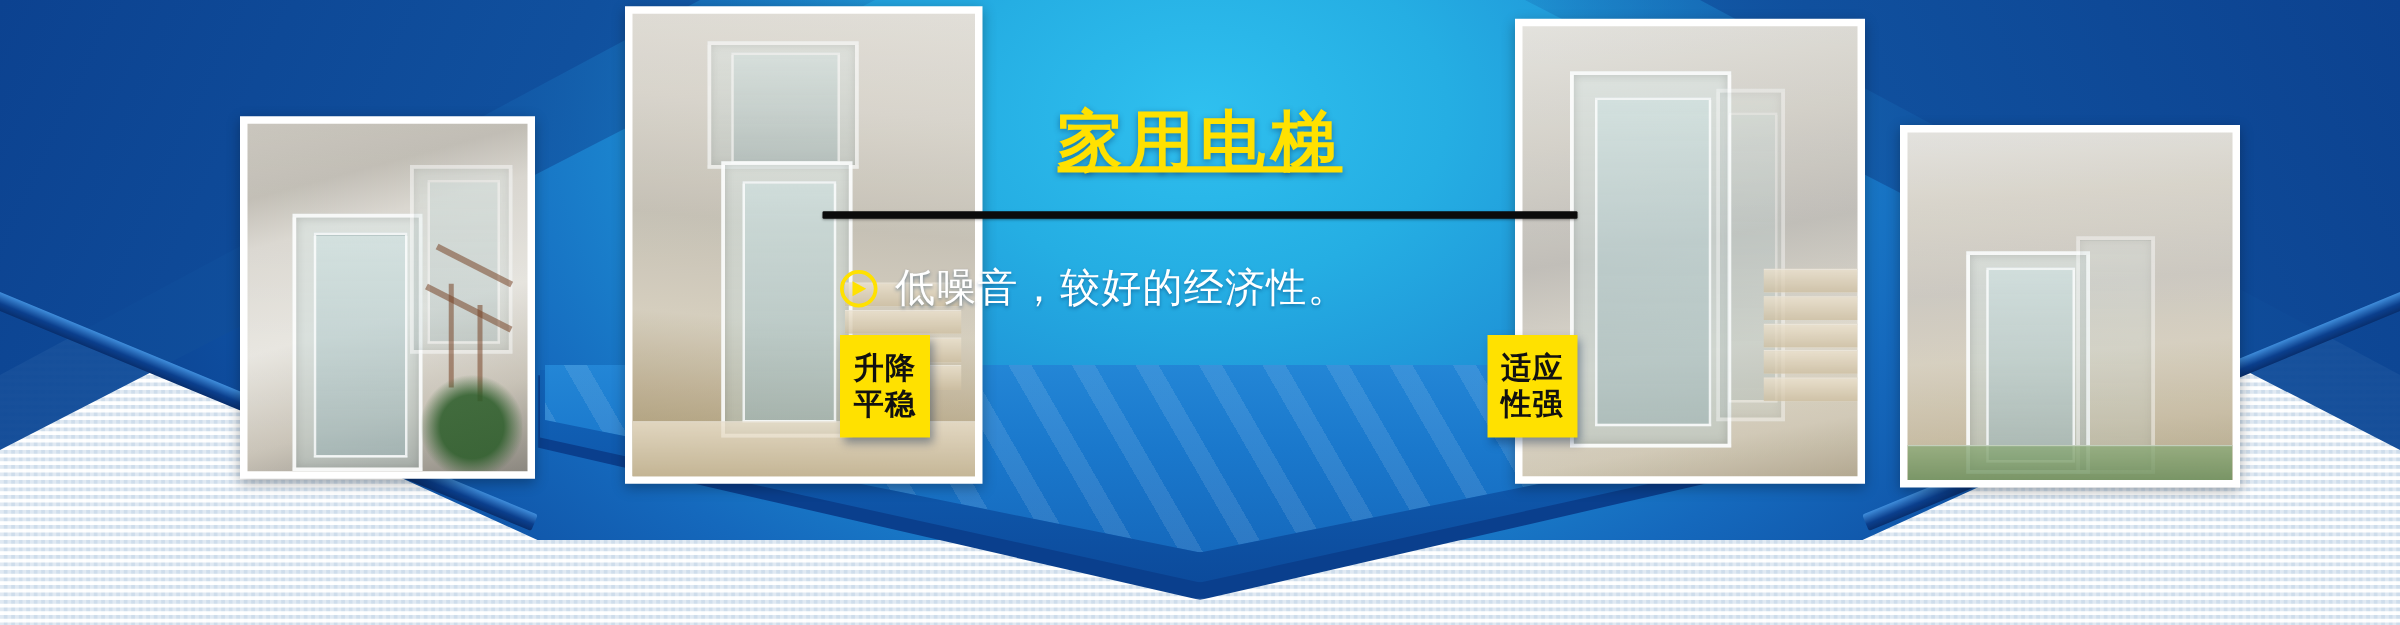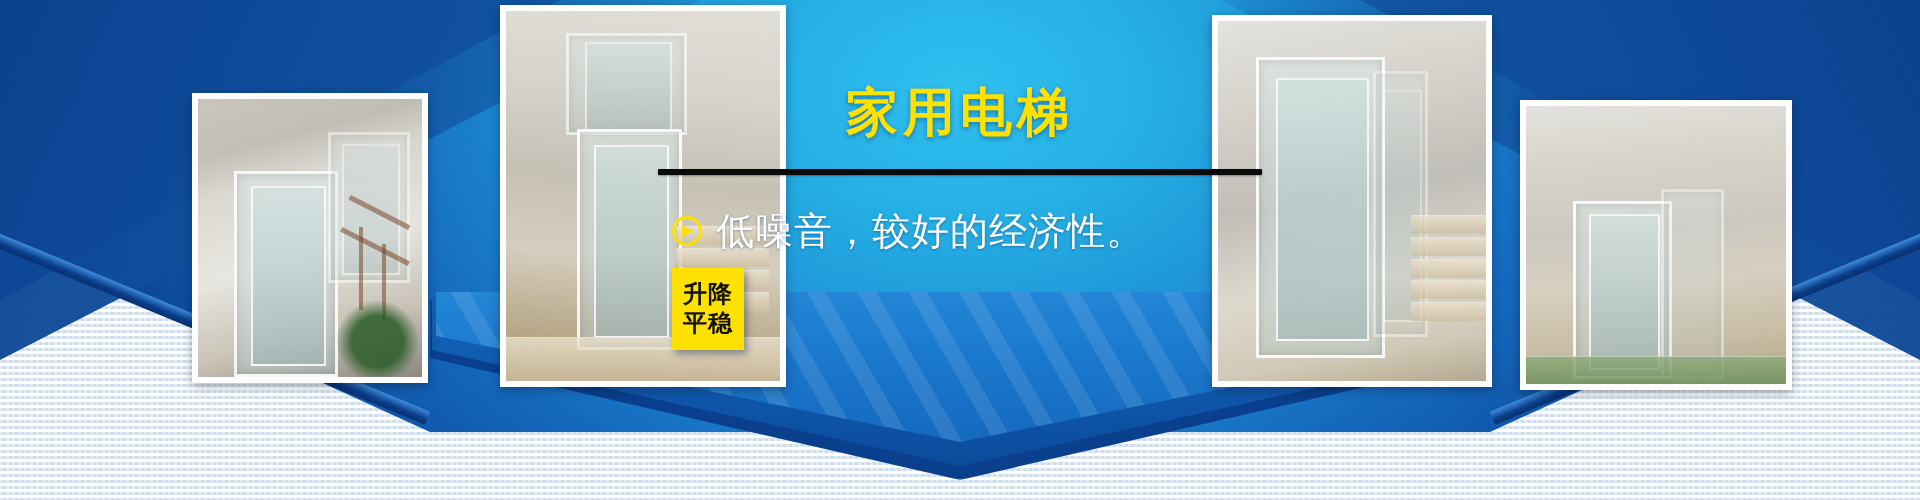--- a/index.html
+++ b/index.html
@@ -160,40 +160,41 @@
     position:absolute;left:640px;top:60px;width:640px;height:330px;
   }
   .title{
     position:absolute;left:0;top:18px;width:640px;
     text-align:center;
     color:#ffe100;
     font-size:52px;font-weight:bold;
     letter-spacing:5px;
     text-shadow:0 2px 5px rgba(0,40,90,.45);
     font-family:"DejaVu Sans","Liberation Sans",sans-serif;
+    text-decoration:underline;
   }
   .divider{
     position:absolute;left:18px;top:109px;width:604px;height:6px;
     background:#0b0b0b;border-radius:1px;
     box-shadow:0 1px 2px rgba(0,0,0,.35);
   }
   .subtitle-row{
     position:absolute;left:18px;top:148px;width:604px;height:46px;
     display:flex;align-items:center;justify-content:flex-start;gap:14px;
     padding-left:14px;box-sizing:border-box;
   }
   .arrow-icon{
     width:30px;height:30px;flex:0 0 30px;
     border:3px solid #ffe100;border-radius:50%;
     display:flex;align-items:center;justify-content:center;
     box-sizing:border-box;
   }
   .arrow-icon svg{display:block;}
   .subtitle{
-    color:#ffffff;font-size:38px;font-weight:500;letter-spacing:1px;
+    color:#ffffff;font-size:32px;font-weight:500;letter-spacing:1px;
     text-shadow:0 1px 3px rgba(0,50,100,.45);
     white-space:nowrap;
     font-family:"DejaVu Sans","Liberation Sans",sans-serif;
   }
   .tags{
     position:absolute;left:18px;top:208px;width:604px;height:100px;
     display:flex;align-items:flex-start;justify-content:space-between;
     gap:20px;padding-left:14px;box-sizing:border-box;
   }
   .tag{
@@ -302,16 +303,20 @@
         </svg>
       </span>
       <span class="subtitle">低噪音，较好的经济性。</span>
     </div>
 
     <div class="tags">
       <div class="tag">
         <span>升降</span>
         <span>平稳</span>
       </div>
+      <div class="tag">
+        <span>适应</span>
+        <span>性强</span>
+      </div>
     </div>
 
   </div>
 </div>
 
 </body></html>

